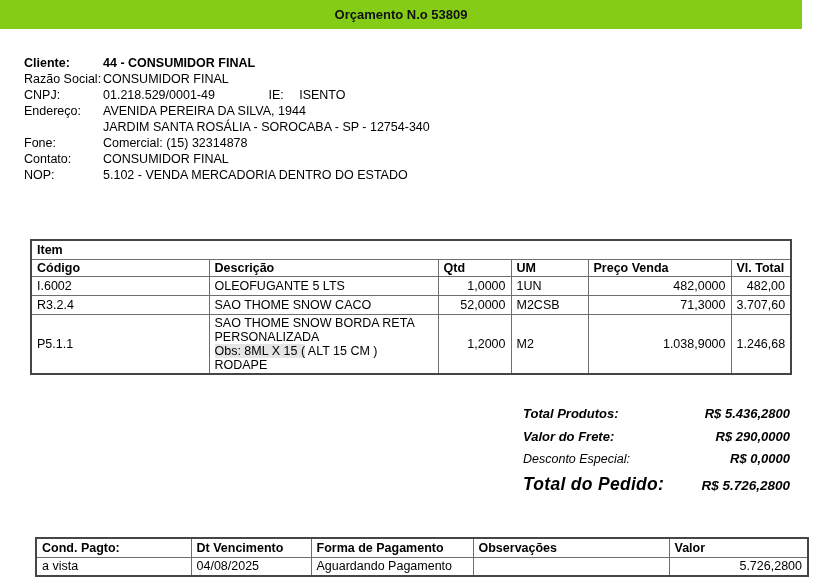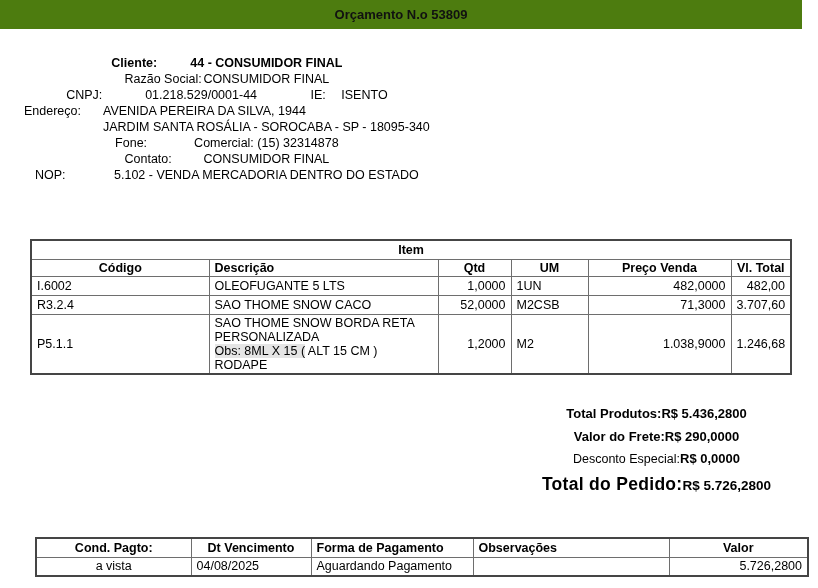--- a/index.html
+++ b/index.html
@@ -5,47 +5,47 @@
   html,body { margin:0; padding:0; }
   body {
     width:818px; height:588px; background:#ffffff; position:relative;
     font-family:"Liberation Sans", sans-serif; color:#000;
     -webkit-font-smoothing:antialiased; overflow:hidden;
   }
 
   
   .title-bar {
     position:absolute; left:0; top:0; width:802px; height:29px;
-    background:#4d7c0f; display:flex; align-items:center; justify-content:center;
+    background:#84cc16; display:flex; align-items:center; justify-content:center;
   }
   .title-bar .title-text { font-size:13px; font-weight:bold; color:#111; }
 
   
   .client-block { position:absolute; left:24px; top:55px; font-size:12.5px; line-height:16px; }
-  .info-row { display:flex; white-space:nowrap;justify-content:center; }
+  .info-row { display:flex; white-space:nowrap; }
   .info-label { width:79px; flex:none; }
   .info-label.bold, .info-value.bold { font-weight:bold; }
   .ie-label { margin-left:50px; }
   .ie-value { margin-left:12px; }
 
   
   table { border-collapse:collapse; table-layout:fixed; font-size:12.5px; }
   .doc-table { position:absolute; background:#fff; }
   .doc-table th, .doc-table td { border:1px solid #6e6e6e; padding:1px 5px; overflow:hidden; }
   .doc-table { border:2px solid #454545; }
   .doc-table th { font-weight:bold; }
   .items-table { left:30px; top:239px; width:760px; }
   .payment-table { left:35px; top:537px; width:772px; }
-  .al { text-align:left; } .ac { text-align:center; } .ar { text-align:right; }
+  .al { text-align:left; } .ac { text-align:left; } .ar { text-align:right; }
   .row-h { height:19px; } .hdr-h { height:17px; }
   .obs-highlight { background:#e5e5e5; }
 
   
   .totals-block { position:absolute; left:523px; top:406px; width:267px; }
-  .total-line { display:flex; justify-content:center; align-items:baseline; line-height:16px; }
+  .total-line { display:flex; justify-content:space-between; align-items:baseline; line-height:16px;font-style:italic; }
   .total-line.l1 { margin-bottom:7px; }
   .total-line.l2 { margin-bottom:6px; }
   .total-line.l3 { margin-bottom:9px; }
   .tl-label { font-size:13px; font-weight:bold; }
   .tl-label.plain { font-weight:normal; font-size:12.5px; }
   .tl-value { font-size:13px; font-weight:bold; }
   .grand-label { font-size:17.5px; font-weight:bold; letter-spacing:0.3px; }
   .grand-value { font-size:13.5px; font-weight:bold; }
 </style>
 </head>
@@ -60,30 +60,30 @@
     <div class="info-label bold">Cliente:</div>
     <div class="info-value bold">44 - CONSUMIDOR FINAL</div>
   </div>
   <div class="info-row">
     <div class="info-label">Razão Social:</div>
     <div class="info-value">CONSUMIDOR FINAL</div>
   </div>
   <div class="info-row">
     <div class="info-label">CNPJ:</div>
     <div class="info-value">
-      <span>01.218.529/0001-44</span>
+      <span>01.218.529/0001-49</span>
       <span class="ie-label">IE:</span>
       <span class="ie-value">ISENTO</span>
     </div>
   </div>
   <div class="info-row">
     <div class="info-label">Endereço:</div>
     <div class="info-value">
       <div>AVENIDA PEREIRA DA SILVA, 1944</div>
-      <div>JARDIM SANTA ROSÁLIA - SOROCABA - SP - 18095-340</div>
+      <div>JARDIM SANTA ROSÁLIA - SOROCABA - SP - 12754-340</div>
     </div>
   </div>
   <div class="info-row">
     <div class="info-label">Fone:</div>
     <div class="info-value">Comercial: (15) 32314878</div>
   </div>
   <div class="info-row">
     <div class="info-label">Contato:</div>
     <div class="info-value">CONSUMIDOR FINAL</div>
   </div>

